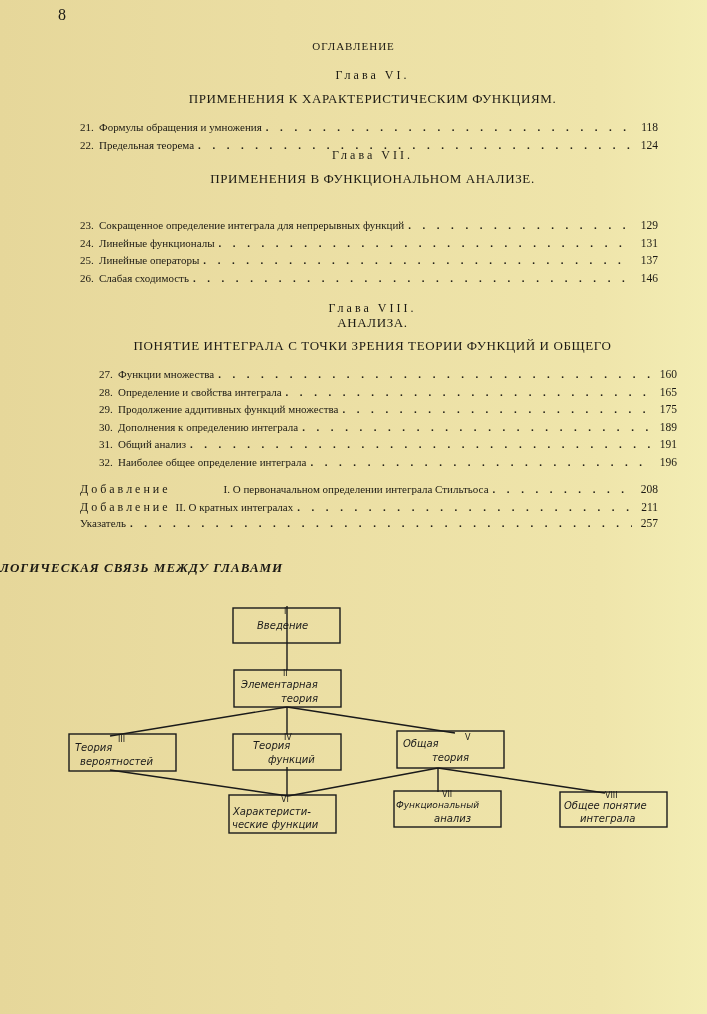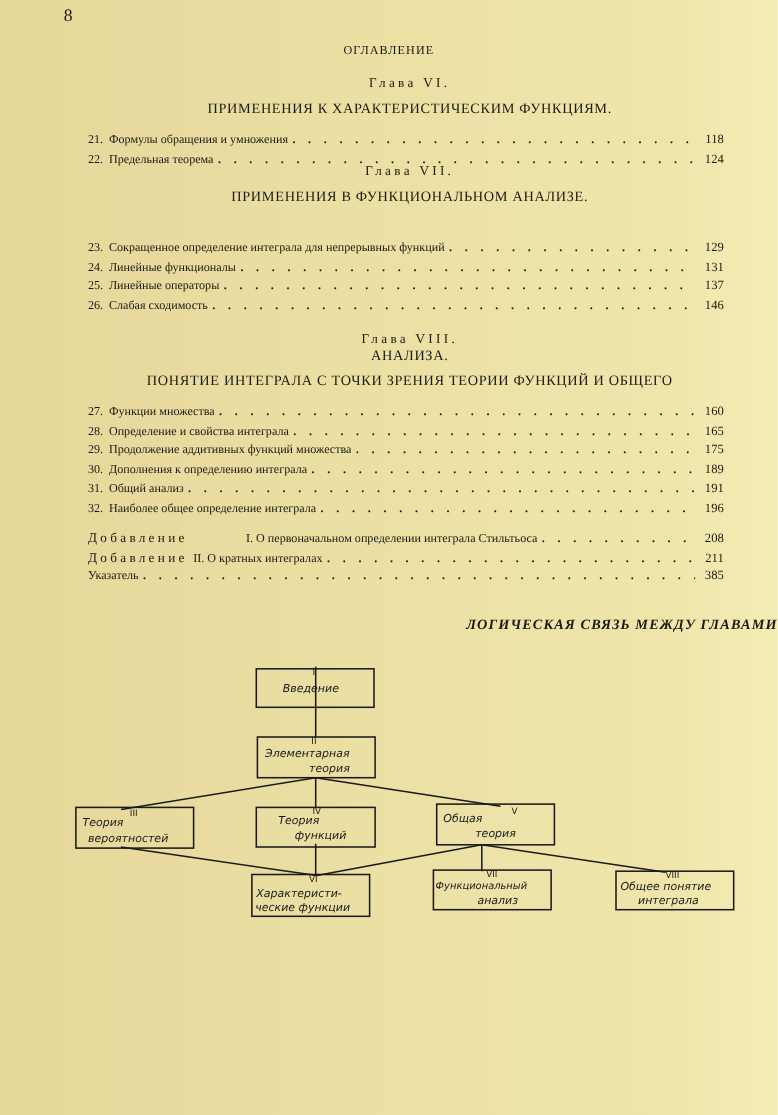--- a/index.html
+++ b/index.html
@@ -16,21 +16,21 @@
   .ch-label { font-size: 12px; letter-spacing: 3px; }
   .ch-title { font-size: 13px; letter-spacing: 0.6px; line-height: 14px; }
   .toc { position: absolute; left: 80px; width: 578px; font-size: 11px; }
   .toc-row { display: flex; align-items: baseline; height: 17.5px; white-space: nowrap; justify-content: center; }
   .toc-row .num { width: 19px; }
   .toc-row .txt { }
   .toc-row .dots { flex: 1; overflow: hidden; margin: 0 4px; letter-spacing: 4.4px; font-weight: bold; }
   .toc-row .dots::before { content: ". . . . . . . . . . . . . . . . . . . . . . . . . . . . . . . . . . . . . . . . . . . . . . . . . . . . . . . . . . . . . . . ."; }
   .toc-row .pg { width: 22px; text-align: right; font-size: 11.5px; }
   .spaced { letter-spacing: 3px; font-size: 12px; }
-  .diagram-title { position: absolute; left: 0; width: 707px; top: 560px; text-align: right; font-style: italic; font-weight: bold; font-size: 13px; letter-spacing: 1px; }
+  .diagram-title { position: absolute; left: 0; width: 707px; top: 560px; text-align: left; font-style: italic; font-weight: bold; font-size: 13px; letter-spacing: 1px; }
   svg.diagram { position: absolute; left: 0; top: 0; }
   .box-text { font-family: "DejaVu Sans", sans-serif; font-style: italic; font-size: 10px; fill: #1a1a1a; }
   .roman { font-family: "DejaVu Sans", sans-serif; font-size: 8px; fill: #1a1a1a; }
 </style>
 </head>
 <body>
 
 <div class="page-num">8</div>
 <div class="running-head" style="top:40px;">ОГЛАВЛЕНИЕ</div>
 
@@ -82,21 +82,21 @@
       <span class="dots"></span>
       <span class="pg">146</span>
     </div>
 </div>
 
 <div class="chapter" style="top:301px;">
   <div class="ch-label">Глава VIII.</div>
   <div class="ch-title">АНАЛИЗА.</div>
   <div class="ch-title" style="margin-top:9px;">ПОНЯТИЕ ИНТЕГРАЛА С ТОЧКИ ЗРЕНИЯ ТЕОРИИ ФУНКЦИЙ И ОБЩЕГО</div>
 </div>
-<div class="toc" style="top:368px;">
+<div class="toc" style="top:368px;margin-left:19px;">
   <div class="toc-row">
       <span class="num">27.</span>
       <span class="txt">Функции множества</span>
       <span class="dots"></span>
       <span class="pg">160</span>
     </div>
   <div class="toc-row">
       <span class="num">28.</span>
       <span class="txt">Определение и свойства интеграла</span>
       <span class="dots"></span>
@@ -137,21 +137,21 @@
     </div>
   <div class="toc-row">
       <span class="spaced">Добавление</span>
       <span class="txt" style="margin-left:5px;">II. О кратных интегралах</span>
       <span class="dots"></span>
       <span class="pg">211</span>
     </div>
   <div class="toc-row">
       <span class="txt">Указатель</span>
       <span class="dots"></span>
-      <span class="pg">385</span>
+      <span class="pg">257</span>
     </div>
 </div>
 
 <div class="diagram-title">ЛОГИЧЕСКАЯ СВЯЗЬ МЕЖДУ ГЛАВАМИ</div>
 
 <svg class="diagram" width="707" height="1014">
   <g stroke="#1a1a1a" stroke-width="1.4" fill="none">
 
     <line x1="287" y1="606" x2="287" y2="670"></line>
     <line x1="287" y1="707" x2="110" y2="736"></line>

